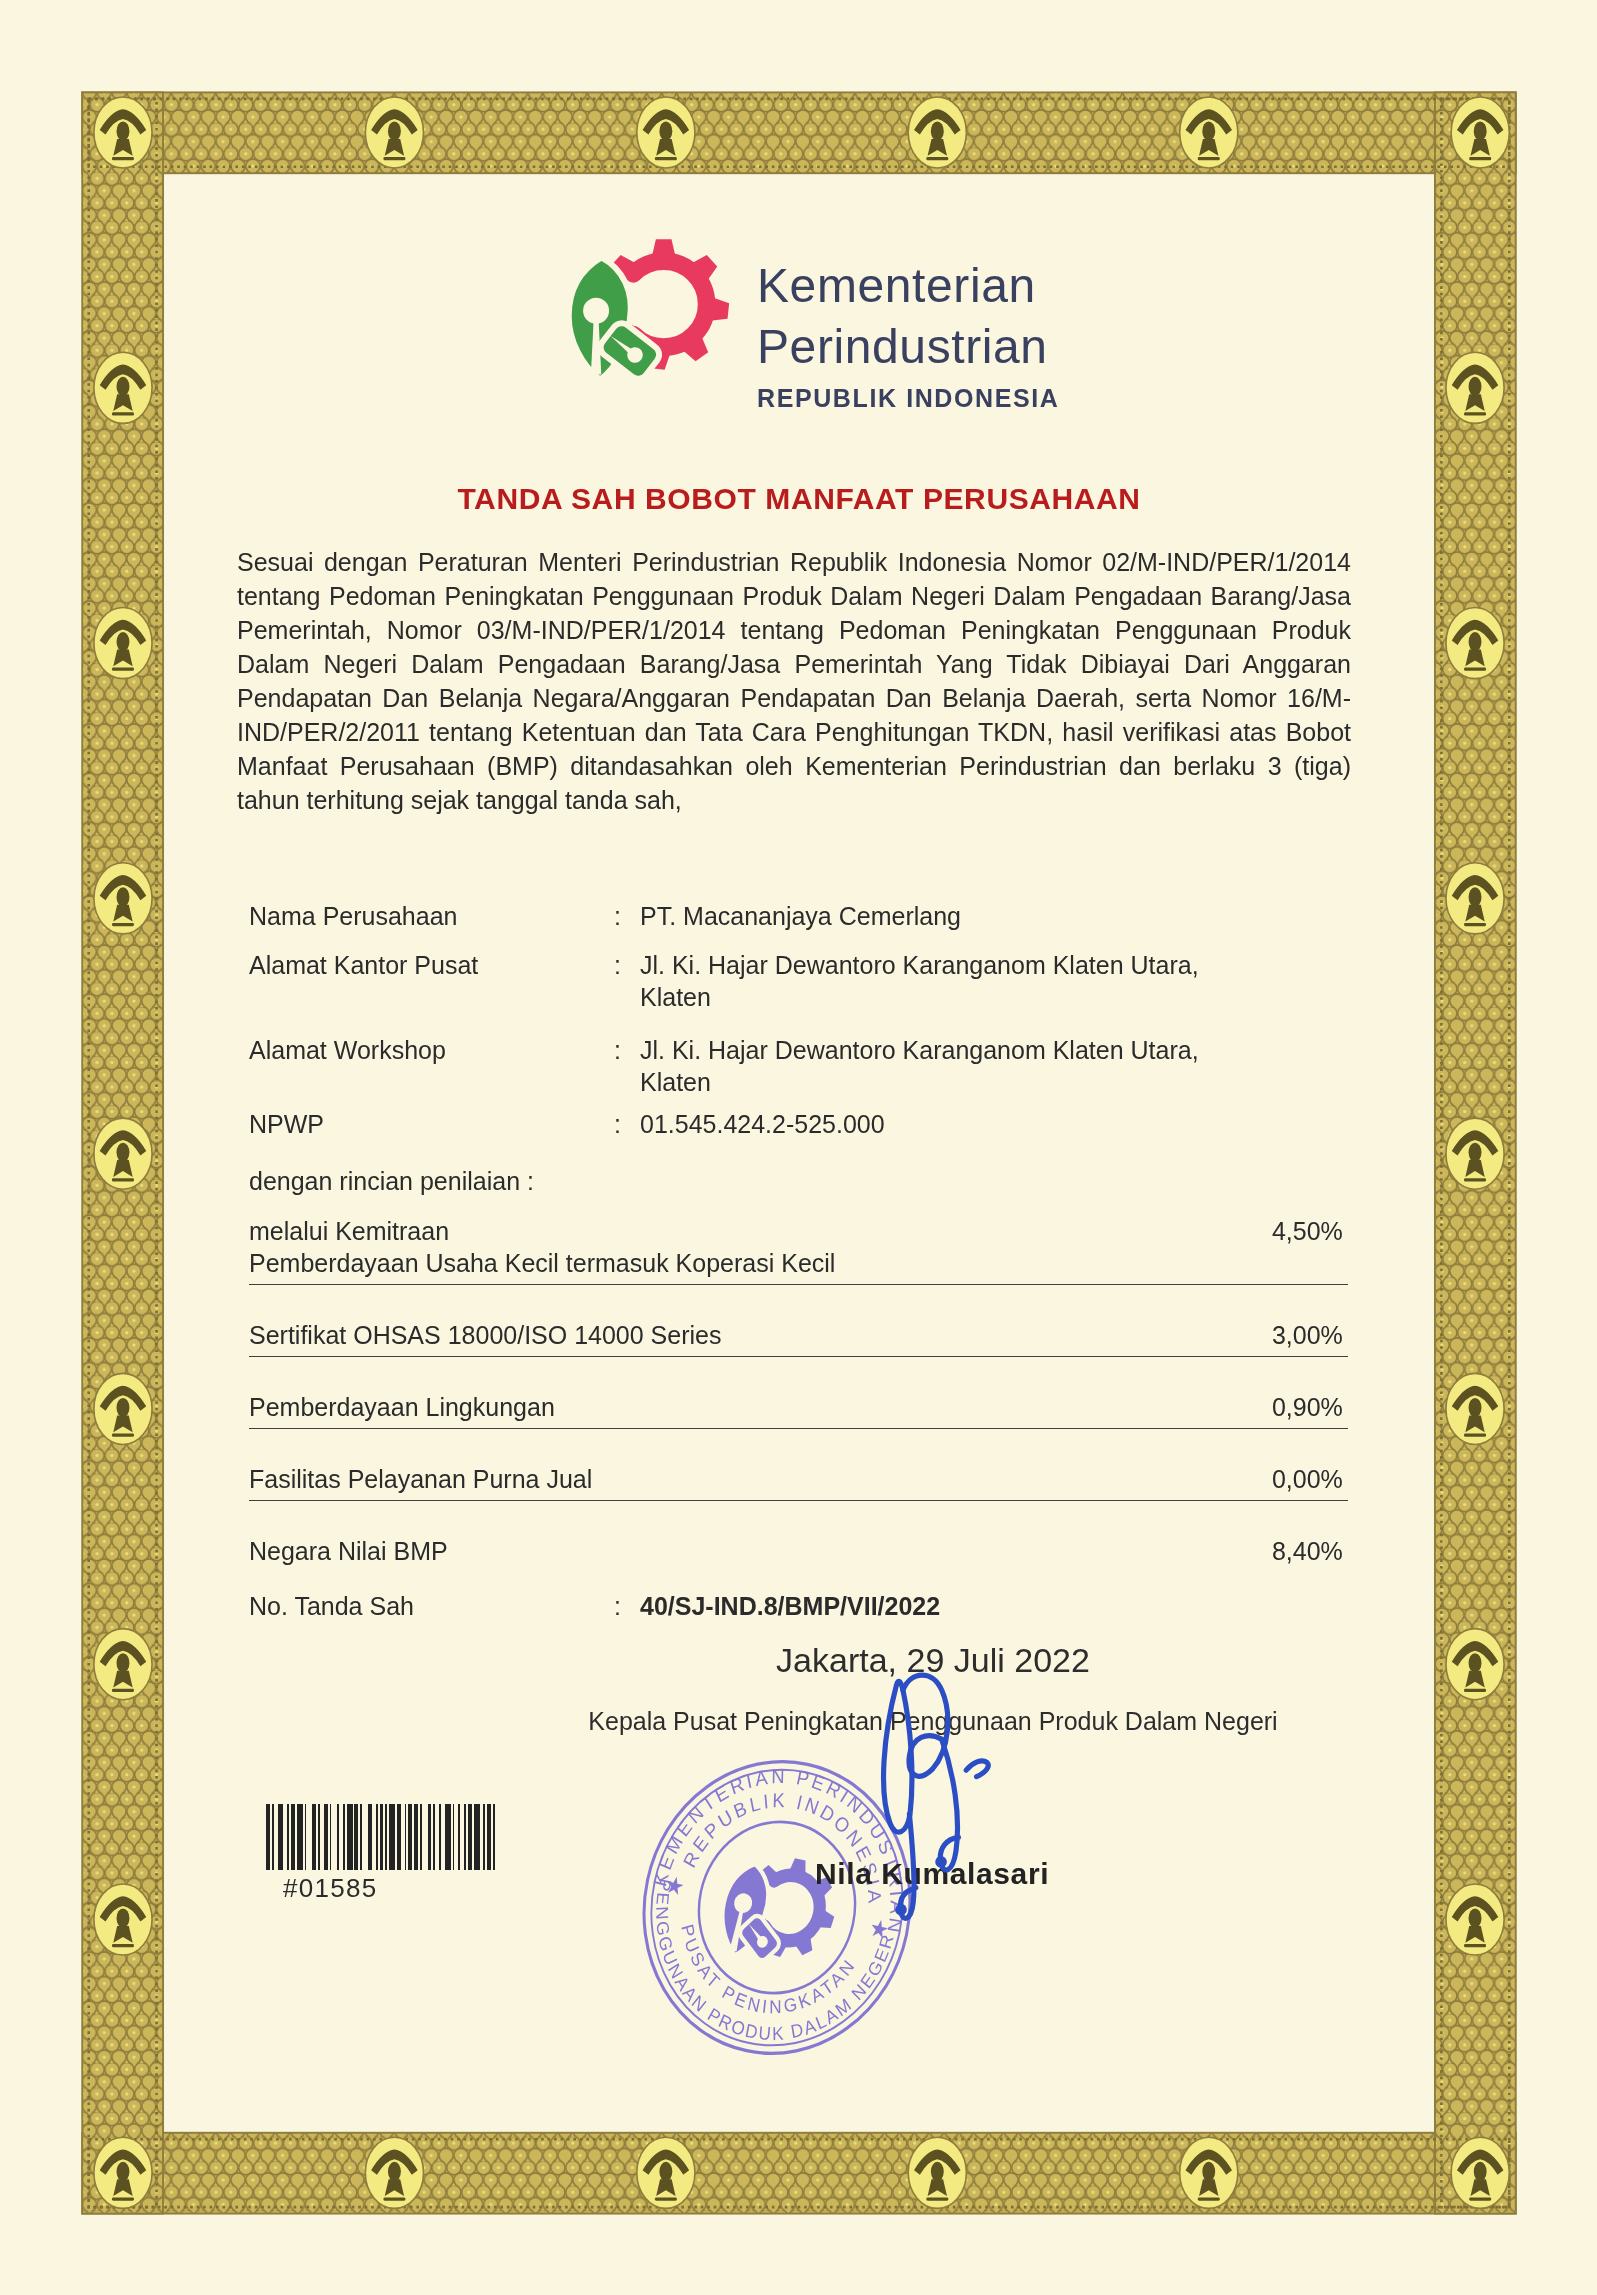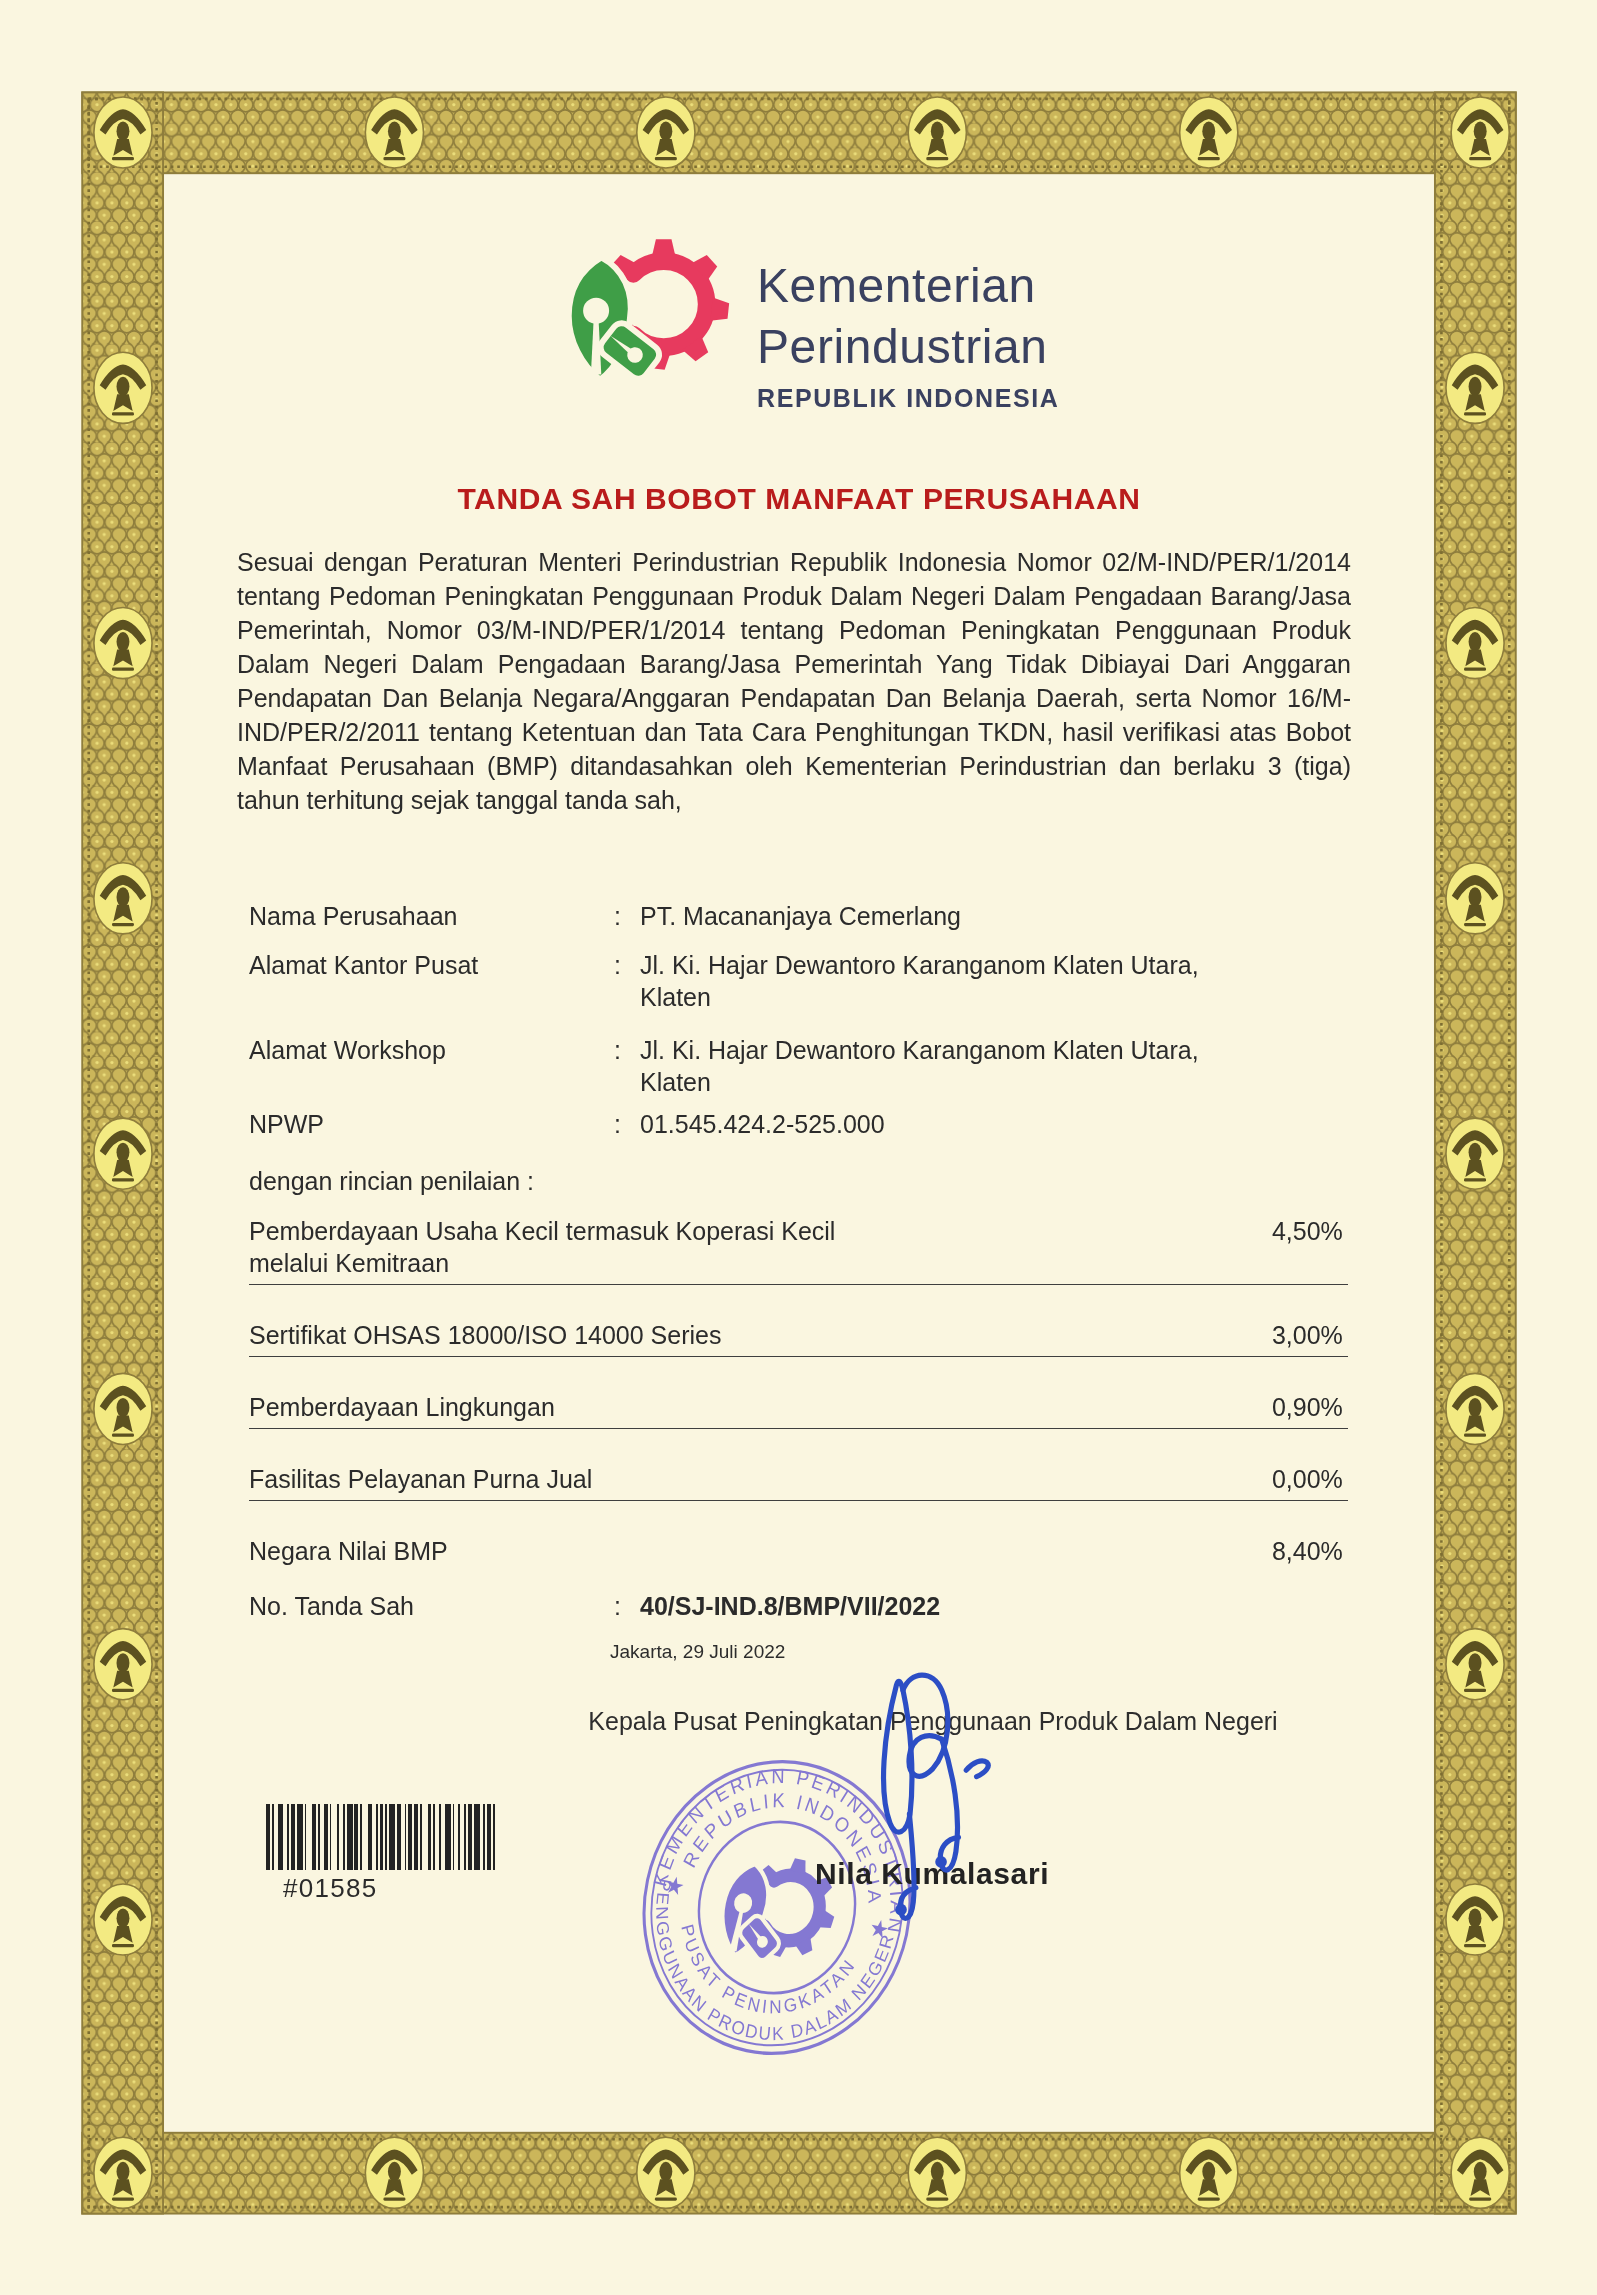--- a/index.html
+++ b/index.html
@@ -28,21 +28,21 @@
   .rincian{margin-top:24.6px;line-height:32px;}
   .arow{display:flex;align-items:flex-start;line-height:32px;
     padding:34px 5.2px 5.2px 0;border-bottom:1.9px solid #3f3f3f;}
   .arow.first{padding-top:18px;}
   .arow.total{border-bottom:none;}
   .arow-label{flex:1;}
   .arow-value{flex:none;margin-left:auto;}
   .tanda{display:flex;margin-top:17px;line-height:32px;}
   .tanda .dvalue{font-weight:700;}
   
-  .place-date{position:absolute;top:1641px;left:610px;width:646px;text-align:left;font-size:19px;}
+  .place-date{position:absolute;top:1641px;left:610px;width:646px;text-align:center;font-size:34px;}
   .signer-title{position:absolute;top:1707px;left:448px;width:970px;text-align:center;font-size:25px;z-index:3;}
   .stamp-svg{position:absolute;left:622px;top:1738px;z-index:4;}
   .signer-name{position:absolute;left:815px;top:1857px;font-size:30px;font-weight:700;
     color:#232323;letter-spacing:0.6px;z-index:6;}
   .signature-svg{position:absolute;left:855px;top:1672px;z-index:7;}
   .barcode{position:absolute;left:266px;top:1804px;width:259px;z-index:5;}
   .bars{display:flex;height:66px;align-items:stretch;}
   .bar{background:#232323;height:100%;flex:none;}
   .space{height:100%;flex:none;}
   .barcode-label{font-size:26px;color:#2b2b2b;margin-top:2.6px;padding-left:17px;letter-spacing:1.3px;}
@@ -187,22 +187,22 @@
           <div class="dcolon">:</div>
           <div class="dvalue">
             <div>01.545.424.2-525.000</div>
           </div>
         </div>
       </div>
     <div class="rincian">dengan rincian penilaian :</div>
     <div id="assessment-rows">
         <div class="arow first">
           <div class="arow-label">
+            <div>melalui Kemitraan</div>
             <div>Pemberdayaan Usaha Kecil termasuk Koperasi Kecil</div>
-            <div>melalui Kemitraan</div>
           </div>
           <div class="arow-value">4,50%</div>
         </div>
         <div class="arow">
           <div class="arow-label">
             <div>Sertifikat OHSAS 18000/ISO 14000 Series</div>
           </div>
           <div class="arow-value">3,00%</div>
         </div>
         <div class="arow">

